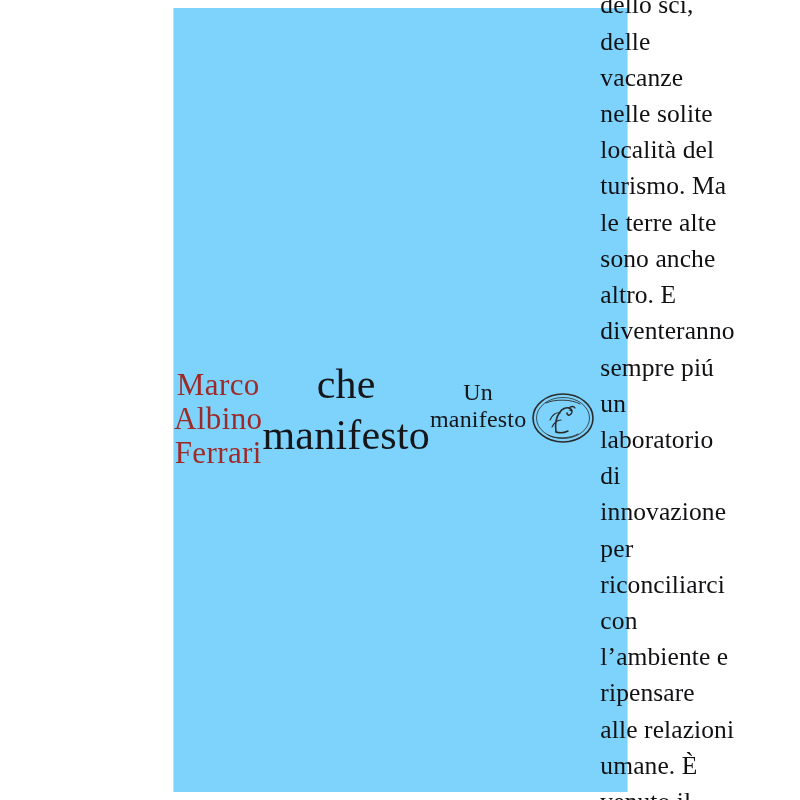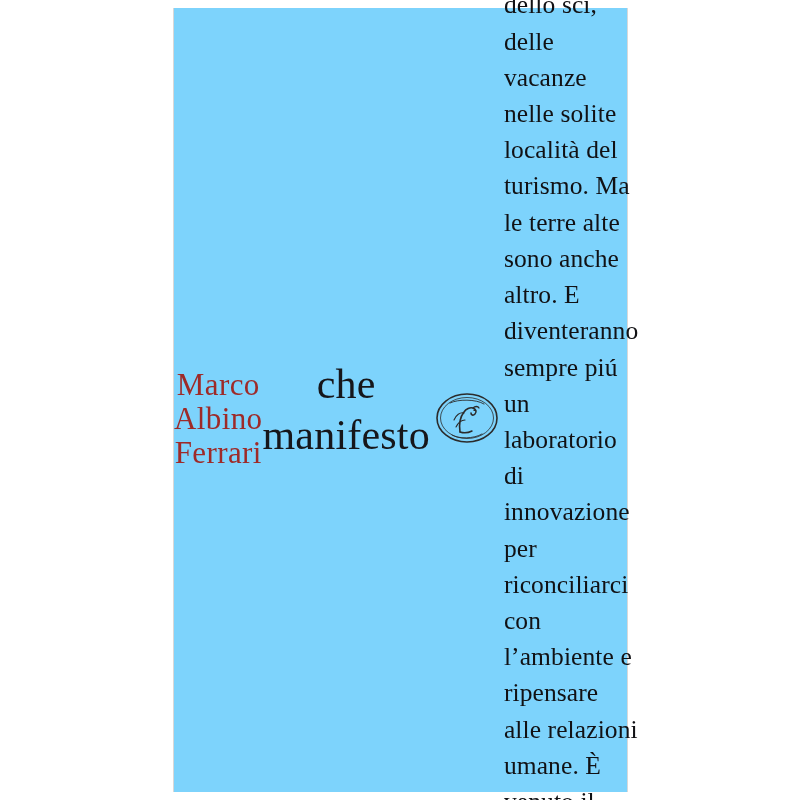--- a/index.html
+++ b/index.html
@@ -85,20 +85,21 @@
 
 <div class="page">
   <div class="book-cover">
 
     <div class="author">Marco Albino Ferrari</div>
 
     <div class="title">
       <span class="line">che manifesto</span>
     </div>
 
+    <div class="subtitle">Un manifesto</div>
 
     <div class="logo">
       <svg width="74" height="62" viewBox="0 0 74 62" xmlns="http://www.w3.org/2000/svg">
         <ellipse cx="37" cy="31" rx="30" ry="24" fill="none" stroke="#2b2b2b" stroke-width="1.6"></ellipse>
         <ellipse cx="37" cy="31" rx="26.5" ry="20.5" fill="none" stroke="#2b2b2b" stroke-width="0.8"></ellipse>
         <path d="M30 45 C29 38, 30 30, 34 25 C36 22, 40 20, 43 21 C46 22, 47 25, 45 27 C43 29, 41 28, 41 26" fill="none" stroke="#2b2b2b" stroke-width="1.6" stroke-linecap="round"></path>
         <path d="M43 21 C45 19, 48 19, 49 21" fill="none" stroke="#2b2b2b" stroke-width="1.3" stroke-linecap="round"></path>
         <path d="M30 45 C33 46, 38 46, 42 44" fill="none" stroke="#2b2b2b" stroke-width="1.4" stroke-linecap="round"></path>
         <path d="M24 33 C26 28, 30 25, 34 26" fill="none" stroke="#2b2b2b" stroke-width="1.1" stroke-linecap="round"></path>
         <path d="M26 40 C28 36, 31 33, 35 33" fill="none" stroke="#2b2b2b" stroke-width="1.1" stroke-linecap="round"></path>

